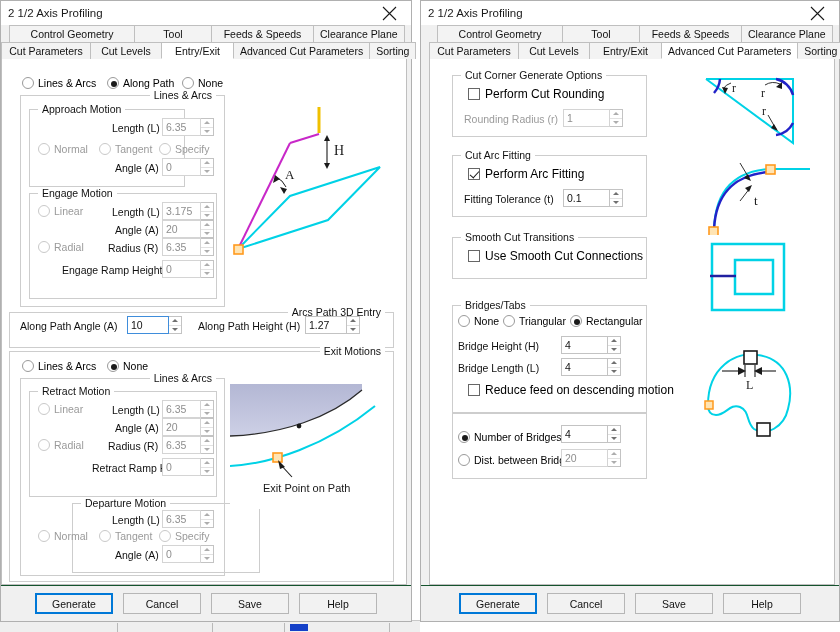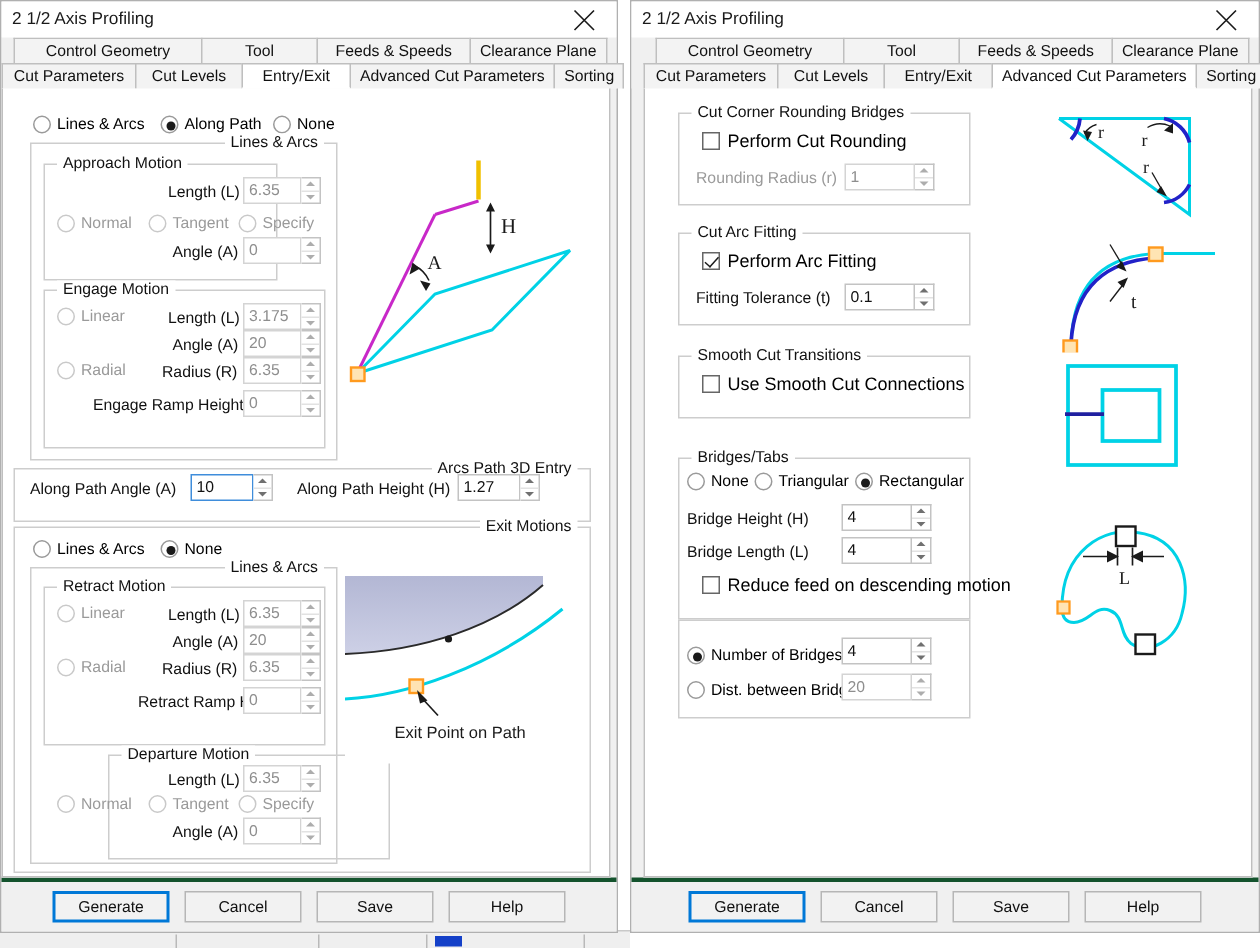--- a/index.html
+++ b/index.html
@@ -138,21 +138,21 @@
   }
 
   
   .gfx { position:absolute; background:#fff; overflow:hidden; }
   .gfx svg { display:block; }
 
   
   .btmbar {
     flex:0 0 36px; height:36px; background:#f0f0f0;
     display:flex; align-items:center; justify-content:center; gap:10px;
-    border-top:3px solid #14532d;
+    border-top:1px solid #14532d;
   }
   .btn {
     width:78px; height:21px; background:#f2f2f2; border:1px solid #b6b6b6;
     font-size:10.5px; color:#111;
     display:flex; align-items:center; justify-content:center;
     font-family:"Liberation Sans", sans-serif;
   }
   .btn.default { border:2px solid #0078d7; background:#f2f2f2; }
 </style>
 </head>
@@ -531,21 +531,21 @@
         <div class="tab" style="flex:0 0 72px">Cut Levels</div>
         <div class="tab" style="flex:0 0 73px">Entry/Exit</div>
         <div class="tab active" style="flex:0 0 129px">Advanced Cut Parameters</div>
         <div class="tab" style="flex:1 1 auto">Sorting</div>
       </div>
     </div>
 
     <div class="page">
 
       <div class="gb" style="left:22px; top:16px; width:195px; height:62px;">
-        <span class="lbl">Cut Corner Rounding Bridges</span>
+        <span class="lbl">Cut Corner Generate Options</span>
       </div>
       <div class="check" style="left:38px; top:28px;">
         <span class="box"></span>
         <span>Perform Cut Rounding</span>
       </div>
       <div class="lab dim" style="left:34px; top:54px;">Rounding Radius (r)</div>
       <div class="field disabled" style="left:133px; top:50px; width:60px;">
         <input type="text" readonly="" value="1" style="">
         <div class="spin dim">
           <div class="half top">

